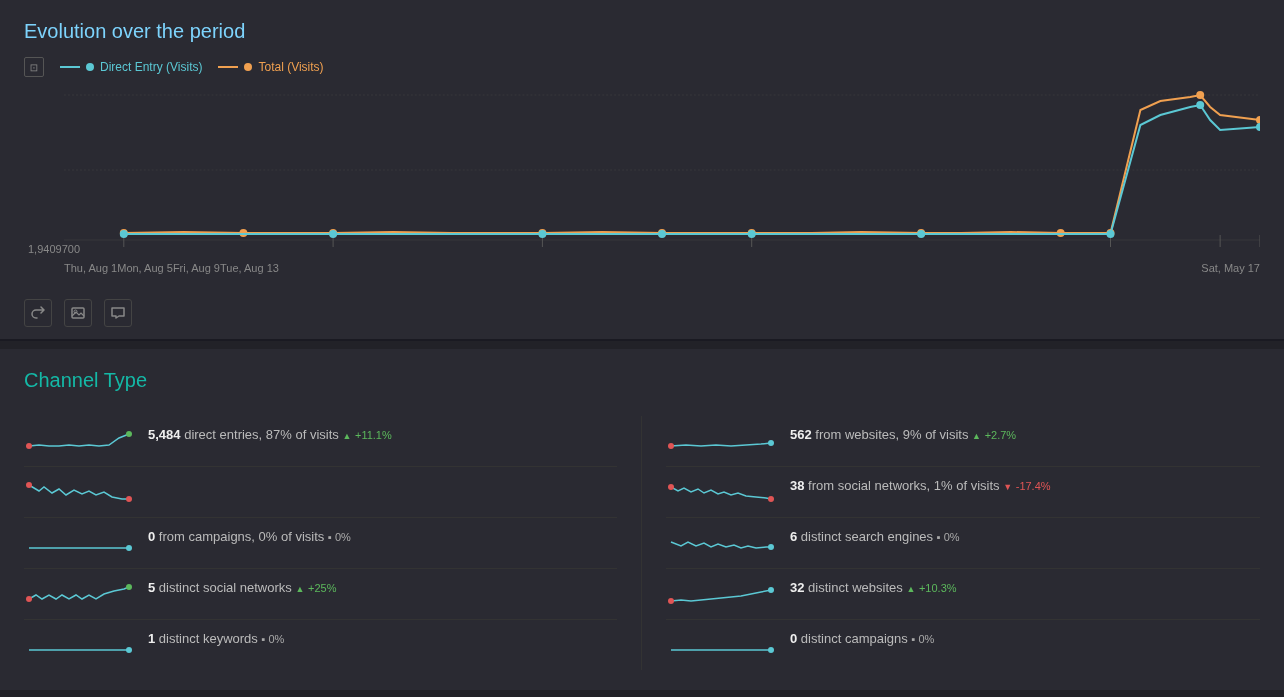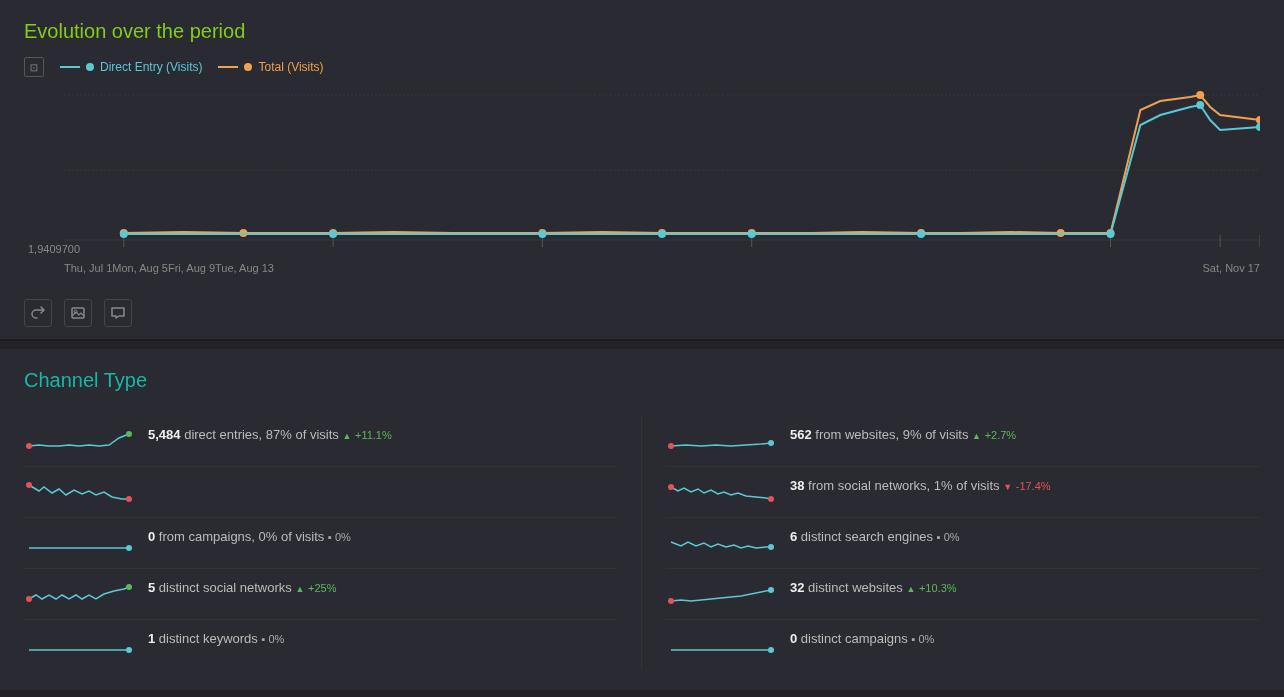--- a/index.html
+++ b/index.html
@@ -13,21 +13,21 @@
       width: 1284px;
     }
 
     .top-panel {
       background: #2a2a32;
       padding: 20px 24px 12px 24px;
       border-bottom: 2px solid #1a1a22;
     }
 
     .panel-title {
-      color: #84cc16;
+      color: #7dd3fc;
       font-size: 20px;
       font-weight: normal;
       margin-bottom: 14px;
     }
 
     .legend {
       display: flex;
       align-items: center;
       gap: 16px;
       margin-bottom: 8px;
@@ -257,25 +257,25 @@
       <circle cx="480" cy="149" r="4" fill="#5bc8d4"></circle>
       <circle cx="600" cy="149" r="4" fill="#5bc8d4"></circle>
       <circle cx="690" cy="149" r="4" fill="#5bc8d4"></circle>
       <circle cx="860" cy="149" r="4" fill="#5bc8d4"></circle>
       <circle cx="1050" cy="149" r="4" fill="#5bc8d4"></circle>
       <circle cx="1140" cy="20" r="4" fill="#5bc8d4"></circle>
       <circle cx="1200" cy="42" r="4" fill="#5bc8d4"></circle>
     </svg>
 
     <div class="x-axis">
-      <span>Thu, Jul 1</span>
+      <span>Thu, Aug 1</span>
       <span>Mon, Aug 5</span>
       <span>Fri, Aug 9</span>
       <span>Tue, Aug 13</span>
-      <span style="margin-left:auto;">Sat, Nov 17</span>
+      <span style="margin-left:auto;">Sat, May 17</span>
       <span></span>
     </div>
   </div>
 
   <div class="chart-actions">
     <button class="action-btn" title="Share">
       <svg width="14" height="14" viewBox="0 0 14 14" fill="none">
         <path d="M10 1l3 3-3 3M13 4H5a4 4 0 000 8h1" stroke="#888" stroke-width="1.5" fill="none" stroke-linecap="round"></path>
       </svg>
     </button>

